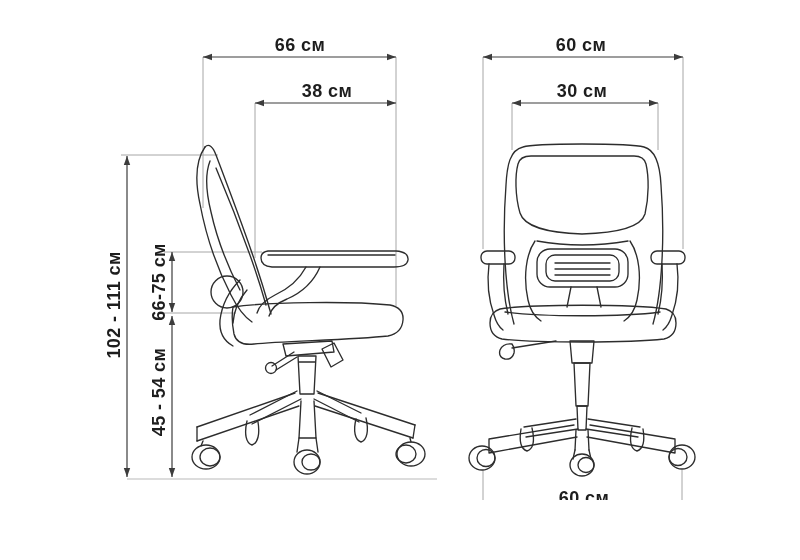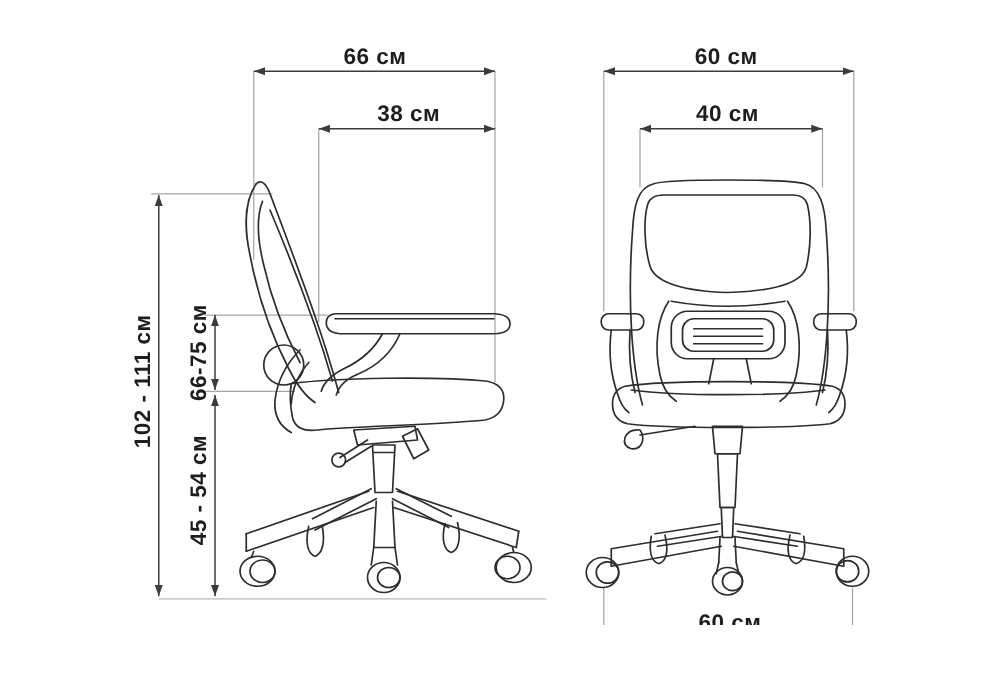--- a/index.html
+++ b/index.html
@@ -183,16 +183,16 @@
     <line class="dim" x1="483" y1="510" x2="682" y2="510" marker-start="url(#ah)" marker-end="url(#ah)"></line>
   </g>
 </svg>
 
 <div class="dim-label" style="left:300px;top:45px">66 см</div>
 <div class="dim-label" style="left:327px;top:91px">38 см</div>
 <div class="dim-label vertical" style="left:114px;top:305px">102 - 111 см</div>
 <div class="dim-label vertical" style="left:159px;top:282px">66-75 см</div>
 <div class="dim-label vertical" style="left:159px;top:392px">45 - 54 см</div>
 <div class="dim-label" style="left:581px;top:45px">60 см</div>
-<div class="dim-label" style="left:582px;top:91px">40 см</div>
+<div class="dim-label" style="left:582px;top:91px">30 см</div>
 <div class="dim-label" style="left:584px;top:498px">60 см</div>
 
 </div>
 
 </body></html>

